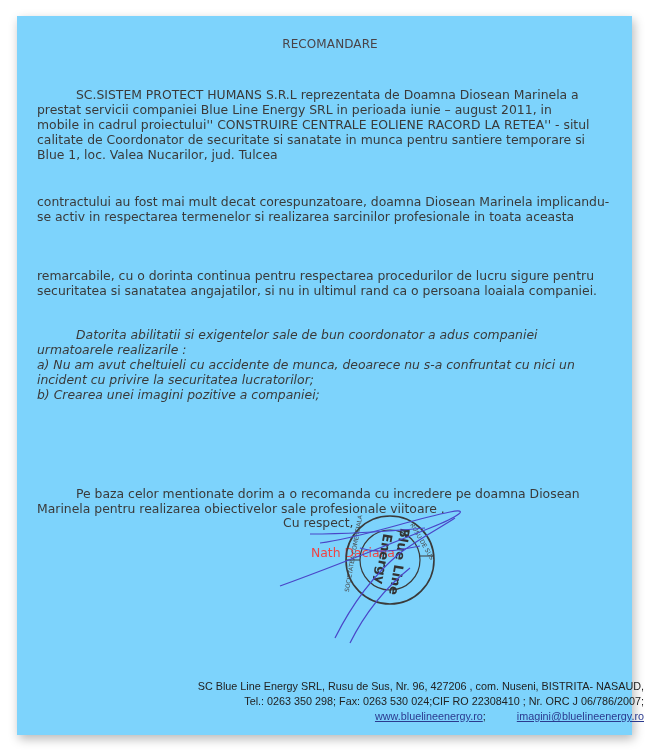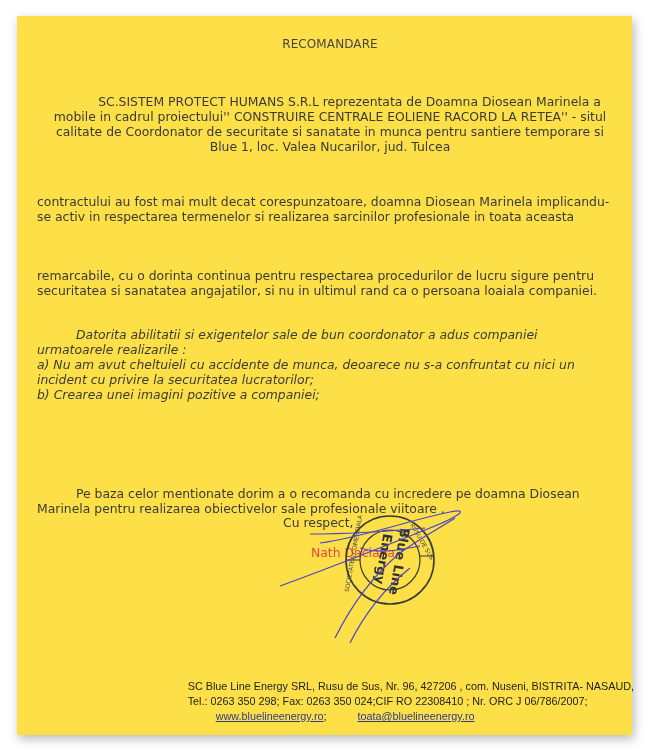--- a/index.html
+++ b/index.html
@@ -1,60 +1,61 @@
 <!DOCTYPE html>
 <html><head>
 <meta charset="utf-8">
 <style>
   html, body { margin:0; padding:0; }
   body {
     width:654px; height:752px; background:#ffffff; position:relative; overflow:hidden;
   }
   .page {
     position:absolute; left:17px; top:16px; width:615px; height:719px;
-    background:#fde047;
+    background:#7dd3fc;
     box-shadow: 2px 4px 10px rgba(0,0,0,0.28);
   }
   .doc {
     position:absolute; left:20px; top:0; width:586px;
     font-family:"DejaVu Sans", sans-serif; font-size:12.4px; color:#3a3a3a;
     line-height:15px;
   }
   .title {
     position:absolute; left:0; width:100%; top:21px; text-align:center;
     font-family:"DejaVu Sans", sans-serif; font-size:12px; color:#4a4347; letter-spacing:0.1px;
   }
   .para { position:absolute; left:0; width:586px; text-indent:39px; margin:0; }
-  .p1 { top:78px;text-align:center; }
+  .p1 { top:71px; }
   .p2 { top:178px; }
   .p3 { top:252px; }
   .p4 { top:311px;font-style:italic; }
   .p5 { top:440px;margin-top:30px; }
   .line { display:block; text-indent:0; white-space:nowrap; }
   .line.first { padding-left:39px; }
   .sig-block { position:absolute; left:246px; top:499px; }
   .closing { position:absolute; left:0; top:0; white-space:nowrap; }
   .signer { position:absolute; left:28px; top:30px; white-space:nowrap; color:#ef4444; }
   .stamp-svg { position:absolute; left:250px; top:498px; }
   .footer {
-    position:absolute; right:20px; top:679px; text-align:left;
+    position:absolute; right:10px; top:679px; text-align:right;
     font-family:"Liberation Sans", sans-serif; font-size:10.8px; color:#222; line-height:15px;
   }
   .footer .fline { display:block; white-space:nowrap; }
   .footer a { color:#2b3a8f; text-decoration:underline;padding-left:28px; }
 </style>
 </head>
 <body>
 
 <div class="page">
   <div class="doc">
     <div class="title">RECOMANDARE</div>
 
     <p class="para p1">
       <span class="line first">SC.SISTEM PROTECT HUMANS S.R.L reprezentata de  Doamna Diosean Marinela  a</span>
+      <span class="line">prestat servicii  companiei Blue Line Energy SRL  in perioada  iunie – august 2011, in</span>
       <span class="line">mobile in cadrul  proiectului'' CONSTRUIRE CENTRALE EOLIENE RACORD LA RETEA'' - situl</span>
       <span class="line">calitate de  Coordonator de securitate si sanatate in munca pentru santiere temporare si</span>
       <span class="line">Blue 1, loc. Valea Nucarilor, jud. Tulcea</span>
     </p>
 
     <p class="para p2">
       <span class="line">contractului au fost mai mult decat corespunzatoare, doamna Diosean Marinela  implicandu-</span>
       <span class="line">se activ in respectarea termenelor si realizarea sarcinilor profesionale in toata aceasta</span>
     </p>
 
@@ -105,15 +106,15 @@
     <path d="M 30 88 C 80 70, 130 50, 180 30 C 210 18, 220 10, 200 14 C 160 22, 110 40, 70 45"></path>
     <path d="M 85 140 C 100 110, 120 80, 150 55 C 170 40, 190 30, 205 20"></path>
     <path d="M 100 145 C 115 115, 135 90, 160 70"></path>
     <path d="M 60 36 C 90 36, 130 34, 175 30"></path>
     <path d="M 110 50 C 130 56, 150 52, 170 48"></path>
   </g>
 </svg>
 
 <div class="footer">
   <span class="fline">SC Blue Line Energy SRL, Rusu de Sus, Nr. 96, 427206 , com. Nuseni, BISTRITA- NASAUD,</span>
-  <span class="fline">Tel.: 0263 350 298; Fax: 0263 350 024;CIF RO 22308410 ; Nr. ORC J 06/786/2007;</span>
-  <span class="fline"><a>www.bluelineenergy.ro</a><span>; </span><a>toata@bluelineenergy.ro</a></span>
+  <span class="fline">Tel.: 0263 350 298; Fax: 0263 530 024;CIF RO 22308410 ; Nr. ORC J 06/786/2007;</span>
+  <span class="fline"><a>www.bluelineenergy.ro</a><span>; </span><a>imagini@bluelineenergy.ro</a></span>
 </div>
 
 </body></html>

